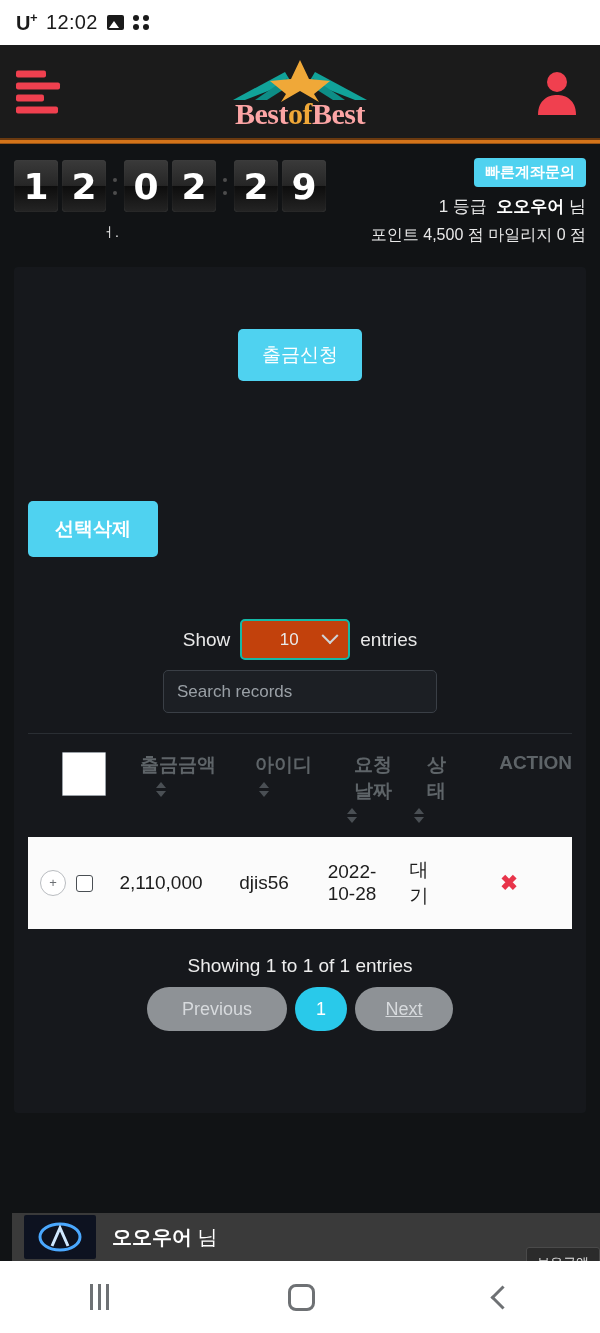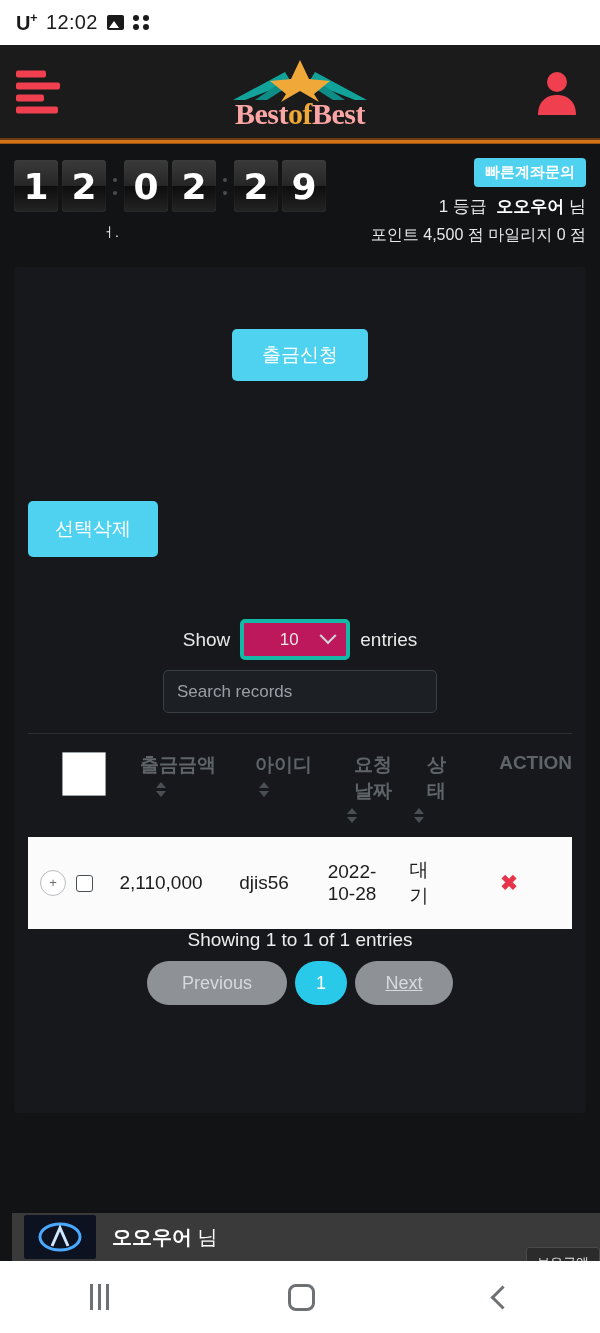--- a/index.html
+++ b/index.html
@@ -76,27 +76,27 @@
   .rankline{ color:#e9e9e9; font-size:17px; margin-top:8px; }
   .rankline b{ color:#fff; font-weight:bold; }
   .pointline{ color:#e9e9e9; font-size:16px; margin-top:7px; }
 
   
   .panel{ margin:8px 14px 0; background:#16181c; border-radius:4px; min-height:846px;
           padding:62px 0 0; position:relative; }
   .btn-cyan{ background:#4fd2f0; color:#fff; border:none; border-radius:5px;
              font-family:"Liberation Sans", sans-serif; font-size:19px; cursor:pointer; }
   .withdraw-wrap{ display:flex; justify-content:center; }
-  .btn-withdraw{ width:136px; height:52px; }
-  .btn-delsel{ margin:120px 8px 0 14px; width:130px; height:56px; font-size:19px; }
+  .btn-withdraw{ width:124px; height:52px; }
+  .btn-delsel{ margin:120px 8px 0 14px; width:130px; height:56px; font-size:19px;font-weight:bold; }
 
   .dt-top{ margin-top:62px; display:flex; flex-direction:column; align-items:center; gap:10px; }
   .show-entries{ display:flex; align-items:center; gap:10px; color:#e9e9e9; font-size:19px; }
-  .select-box{ position:relative; width:110px; height:41px; background:#be185d;
-               border:4px solid #14b8a6; border-radius:5px; display:flex; align-items:center;
+  .select-box{ position:relative; width:110px; height:41px; background:#c2410c;
+               border:2px solid #14b8a6; border-radius:5px; display:flex; align-items:center;
                padding:0 12px; color:#e9e9e9; font-size:17px; cursor:pointer; }
   .select-box .val{ flex:1; text-align:center; }
   .chev{ width:12px; height:12px; border-right:2px solid #cfd3d8; border-bottom:2px solid #cfd3d8;
          transform:rotate(45deg) translate(-3px,-3px); }
   .search-input{ width:274px; height:43px; background:#1c1f24; border:1px solid #3a3f46;
                  border-radius:5px; color:#e9e9e9; font-size:17px; padding:0 13px;
                  font-family:"Liberation Sans", sans-serif; }
   .search-input::placeholder{ color:#9aa0a6; }
 
   .table-wrap{ margin:20px 14px 0; }
@@ -117,21 +117,21 @@
   tbody td{ color:#1c1c1c; font-size:19px; text-align:center; padding:20px 0;
             vertical-align:middle; }
   .plus-cell{ display:flex; align-items:center; gap:10px; padding-left:12px; }
   .plus-circle{ width:26px; height:26px; border-radius:50%; border:1px solid #b9bcc0;
                 background:#fff; color:#6b6f73; font-size:13px; line-height:24px;
                 text-align:center; cursor:pointer; }
   .chk-row{ width:17px; height:17px; border:1.5px solid #4a4f54; border-radius:3px;
             background:#fff; cursor:pointer; }
   .xmark{ color:#e8344a; font-size:21px; font-weight:bold; cursor:pointer; }
 
-  .showing{ color:#ededed; font-size:19px; text-align:center; }
+  .showing{ color:#ededed; font-size:19px; text-align:center; margin-top:26px; }
   .pager{ display:flex; justify-content:center; align-items:center; gap:8px; margin-top:10px; }
   .pg{ height:44px; border-radius:22px; background:#8e9296; color:#d7dadd; font-size:18px;
        display:flex; align-items:center; justify-content:center; cursor:pointer; border:none;
        font-family:"Liberation Sans", sans-serif; }
   .pg.prev{ width:140px; } .pg.next{ width:98px;text-decoration:underline; }
   .pg.cur{ width:52px; background:#29c9ea; color:#fff; }
 
   
   .bottombar{ position:absolute; left:12px; bottom:72px; width:600px; height:48px;
               background:#3a3a3a; display:flex; align-items:center; padding-left:12px; }

